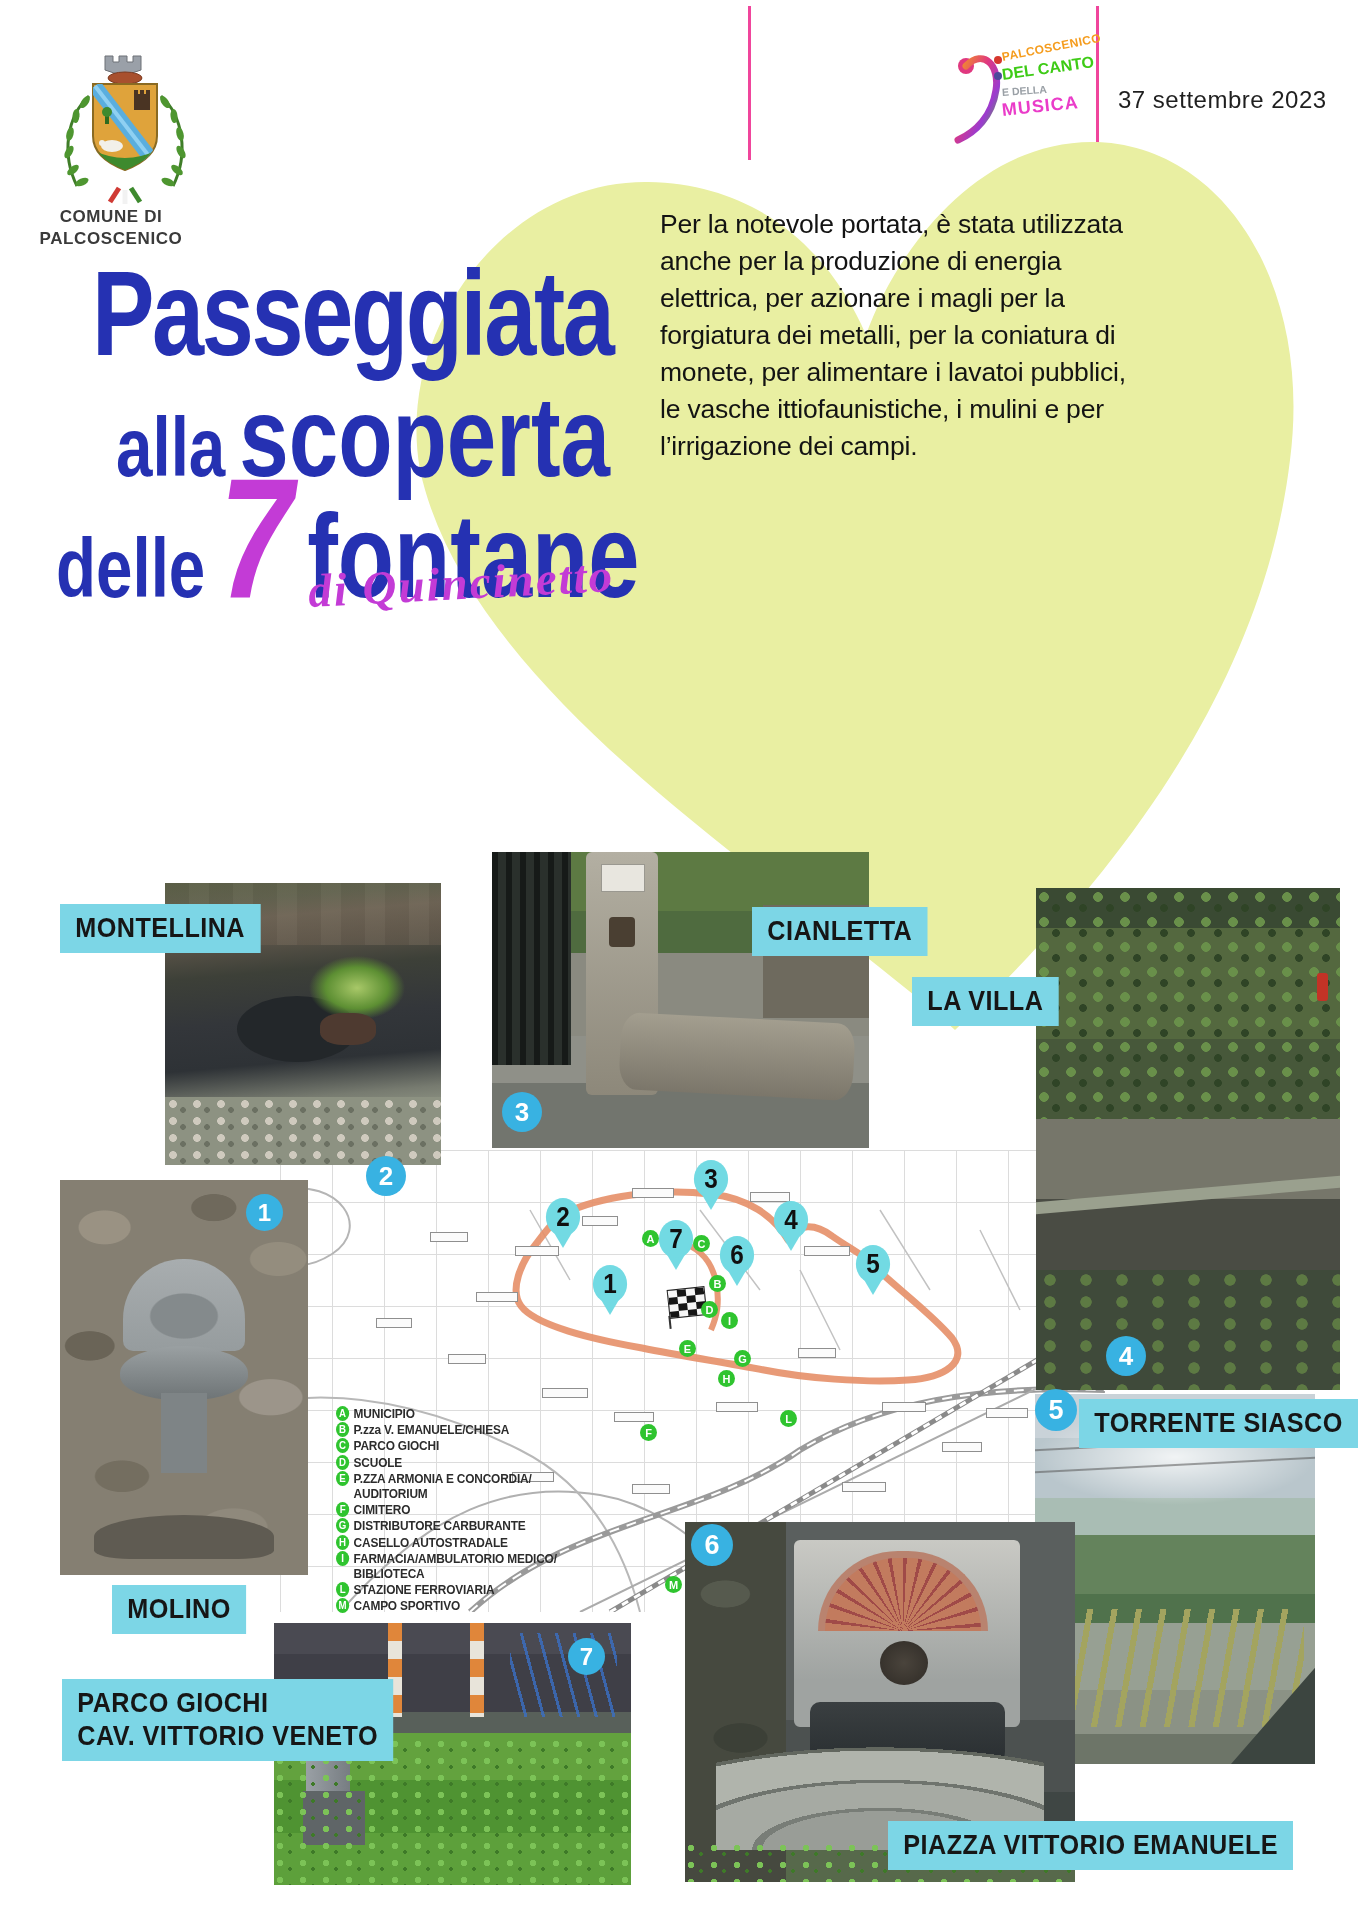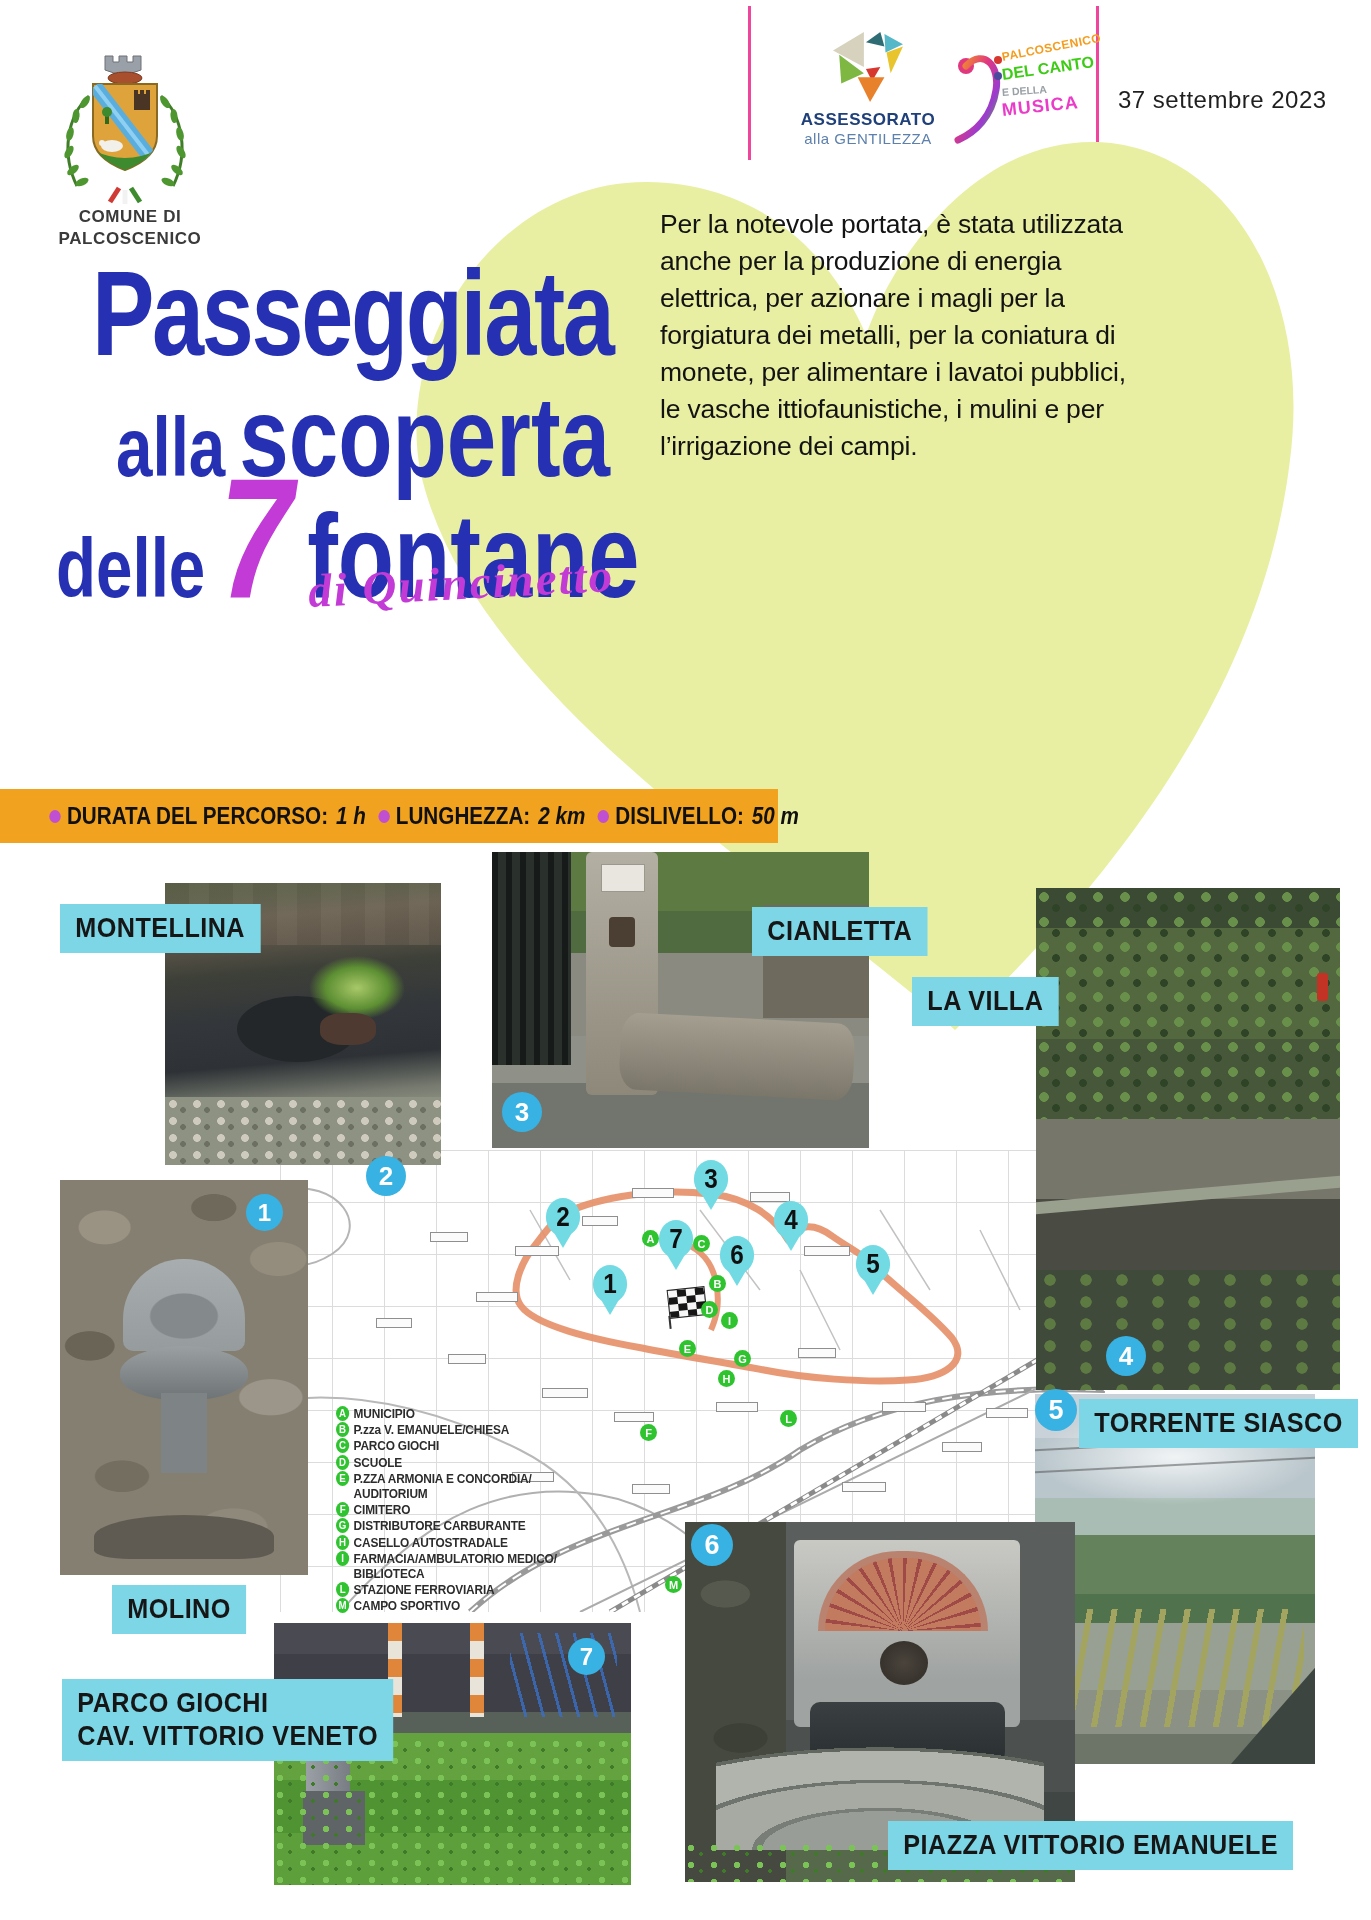--- a/index.html
+++ b/index.html
@@ -2,21 +2,21 @@
 <html><head>
 <meta charset="utf-8">
 <style>
   html,body{margin:0;padding:0;background:#ffffff;}
   #poster{position:relative;width:1371px;height:1920px;background:#fff;overflow:hidden;
           font-family:"Liberation Sans", sans-serif;color:#111;}
 
   
   .sep{position:absolute;top:6px;width:3px;height:154px;background:#f0459c;}
   #coa{position:absolute;left:55px;top:50px;}
-  #municipality{position:absolute;left:35px;top:206px;width:190px;text-align:center;
+  #municipality{position:absolute;left:16px;top:206px;width:190px;text-align:center;
     font-size:17px;font-weight:700;letter-spacing:.6px;color:#3a3a3a;line-height:1.3;}
   #tagline{position:absolute;left:238px;top:74px;display:flex;align-items:center;gap:12px;
     font-size:32px;color:#151515;}
   .eheart{position:relative;width:42px;height:40px;display:inline-block;}
   .eheart .hglyph{position:absolute;left:0;top:-8px;font-size:42px;color:#e52127;line-height:1;}
   .eheart .star{position:absolute;left:11px;top:3px;font-size:17px;color:#ffffff;font-weight:700;}
   #logo-ass{position:absolute;left:786px;top:32px;width:164px;text-align:center;}
   #logo-ass .l1{font-size:17px;font-weight:700;color:#20407a;letter-spacing:.5px;margin-top:2px;}
   #logo-ass .l2{font-size:15px;color:#5d80ad;letter-spacing:.5px;}
   #logo-palco{position:absolute;left:950px;top:40px;width:150px;height:112px;}
@@ -218,33 +218,20 @@
   </svg>
   <div id="municipality">
     <div>COMUNE DI</div>
     <div>PALCOSCENICO</div>
   </div>
 
 
   <div class="sep" style="left:748px;"></div>
   <div class="sep" style="left:1096px;"></div>
 
-  <div id="logo-ass">
-    <svg width="86" height="72" viewBox="0 0 80 70">
-      <path d="M6 18 L36 0 L36 34 Z" fill="#d6d2bd"></path>
-      <path d="M38 10 L52 0 L56 14 Z" fill="#2f6d74"></path>
-      <path d="M56 2 L74 12 L57 20 Z" fill="#54b8c9"></path>
-      <path d="M58 20 L74 14 L62 40 Z" fill="#e8c52e"></path>
-      <path d="M12 22 L36 40 L14 50 Z" fill="#7fb743"></path>
-      <path d="M38 36 L52 34 L44 48 Z" fill="#d6372e"></path>
-      <path d="M30 44 L56 44 L42 68 Z" fill="#e8812c"></path>
-    </svg>
-    <div class="l1">ASSESSORATO</div>
-    <div class="l2">alla GENTILEZZA</div>
-  </div>
 
   <div id="logo-palco">
     <svg width="52" height="104" viewBox="0 0 52 104">
       <defs>
         <linearGradient id="clefg" x1="0" y1="0" x2="1" y2="1">
           <stop offset="0" stop-color="#f59c1d"></stop>
             <stop offset=".4" stop-color="#e0387f"></stop>
           <stop offset=".7" stop-color="#9b3bd0"></stop>
             <stop offset="1" stop-color="#3ecb16"></stop>
         </linearGradient>
@@ -273,39 +260,20 @@
     <span class="small">delle</span>
     <span class="seven">7</span>
     <span class="big">fontane</span>
   </div>
   <div id="subtitle">di Quincinetto</div>
 
   <div id="intro">
     <p>Per la notevole portata, è stata utilizzata anche per la produzione di energia elettrica, per azionare i magli per la forgiatura dei metalli, per la coniatura di monete, per alimentare i lavatoi pubblici, le vasche ittiofaunistiche, i mulini e per l’irrigazione dei campi.</p>
   </div>
 
-  <div id="banner">
-    <div class="row">
-      <div class="stat">
-        <span class="bullet"></span>
-        <span>DURATA DEL PERCORSO:</span>
-        <span class="val">1 h</span>
-      </div>
-      <div class="stat">
-        <span class="bullet"></span>
-        <span>LUNGHEZZA:</span>
-        <span class="val">2 km</span>
-      </div>
-      <div class="stat">
-        <span class="bullet"></span>
-        <span>DISLIVELLO:</span>
-        <span class="val">50 m</span>
-      </div>
-    </div>
-  </div>
 
   <div class="photo" id="ph-montellina">
     <div class="abs mont-wall"></div>
     <div class="abs mont-basin"></div>
     <div class="abs mont-plant"></div>
     <div class="abs mont-pot"></div>
     <div class="abs mont-peb"></div>
   </div>
   <div class="photo" id="ph-molino">
     <div class="abs mol-crest"></div>

